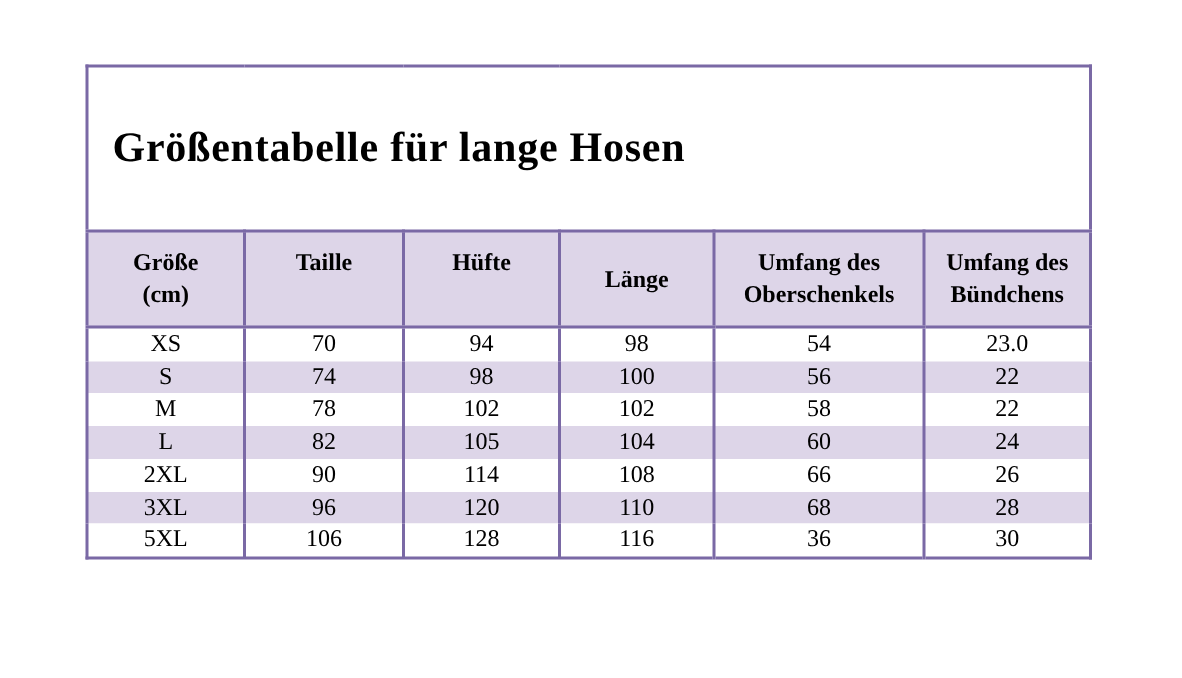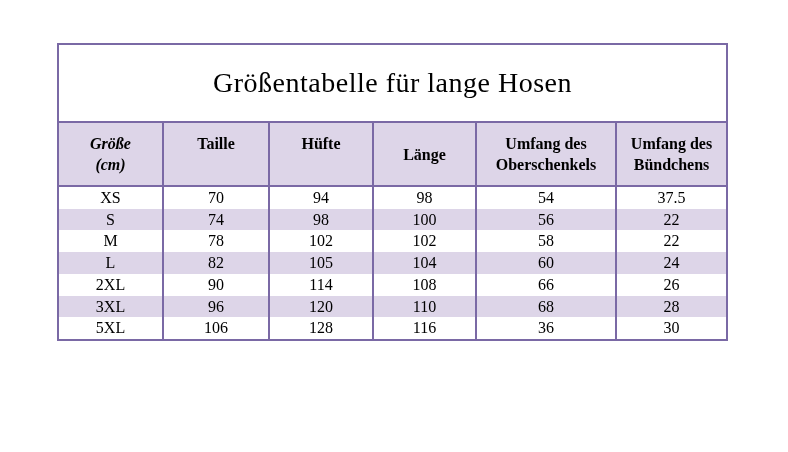--- a/index.html
+++ b/index.html
@@ -27,41 +27,41 @@
     position:absolute;
     left:57px;
     top:43px;
     width:669px;
     border-collapse:collapse;
     table-layout:fixed;
     border:2px solid var(--border);
   }
   td.title-cell{
     height:76px;
-    text-align:center;
+    text-align:left;
     vertical-align:middle;
-    font-weight:normal;
+    font-weight:bold;
     font-size:28px;
     letter-spacing:0.5px;
     background:var(--row-base);
     border-bottom:2px solid var(--border);
-    padding:0;
+    padding:16px;
   }
   tr.header-row th{
     height:62px;
     background:var(--row-alt);
     border-left:2px solid var(--border);
     border-bottom:2px solid var(--border);
     font-size:16px;
     font-weight:bold;
     text-align:center;
     vertical-align:middle;
     padding:0 2px;
   }
-  tr.header-row th:first-child{ border-left:none;font-style:italic; }
+  tr.header-row th:first-child{ border-left:none; }
   .hline{
     height:21px;
     line-height:21px;
   }
   tbody td{
     height:21.7px;
     line-height:21.7px;
     padding:0;
     text-align:center;
     vertical-align:middle;
@@ -115,21 +115,21 @@
           </th>
         </tr>
     </thead>
     <tbody>
         <tr>
           <td>XS</td>
           <td>70</td>
           <td>94</td>
           <td>98</td>
           <td>54</td>
-          <td>37.5</td>
+          <td>23.0</td>
         </tr>
         <tr>
           <td>S</td>
           <td>74</td>
           <td>98</td>
           <td>100</td>
           <td>56</td>
           <td>22</td>
         </tr>
         <tr>

